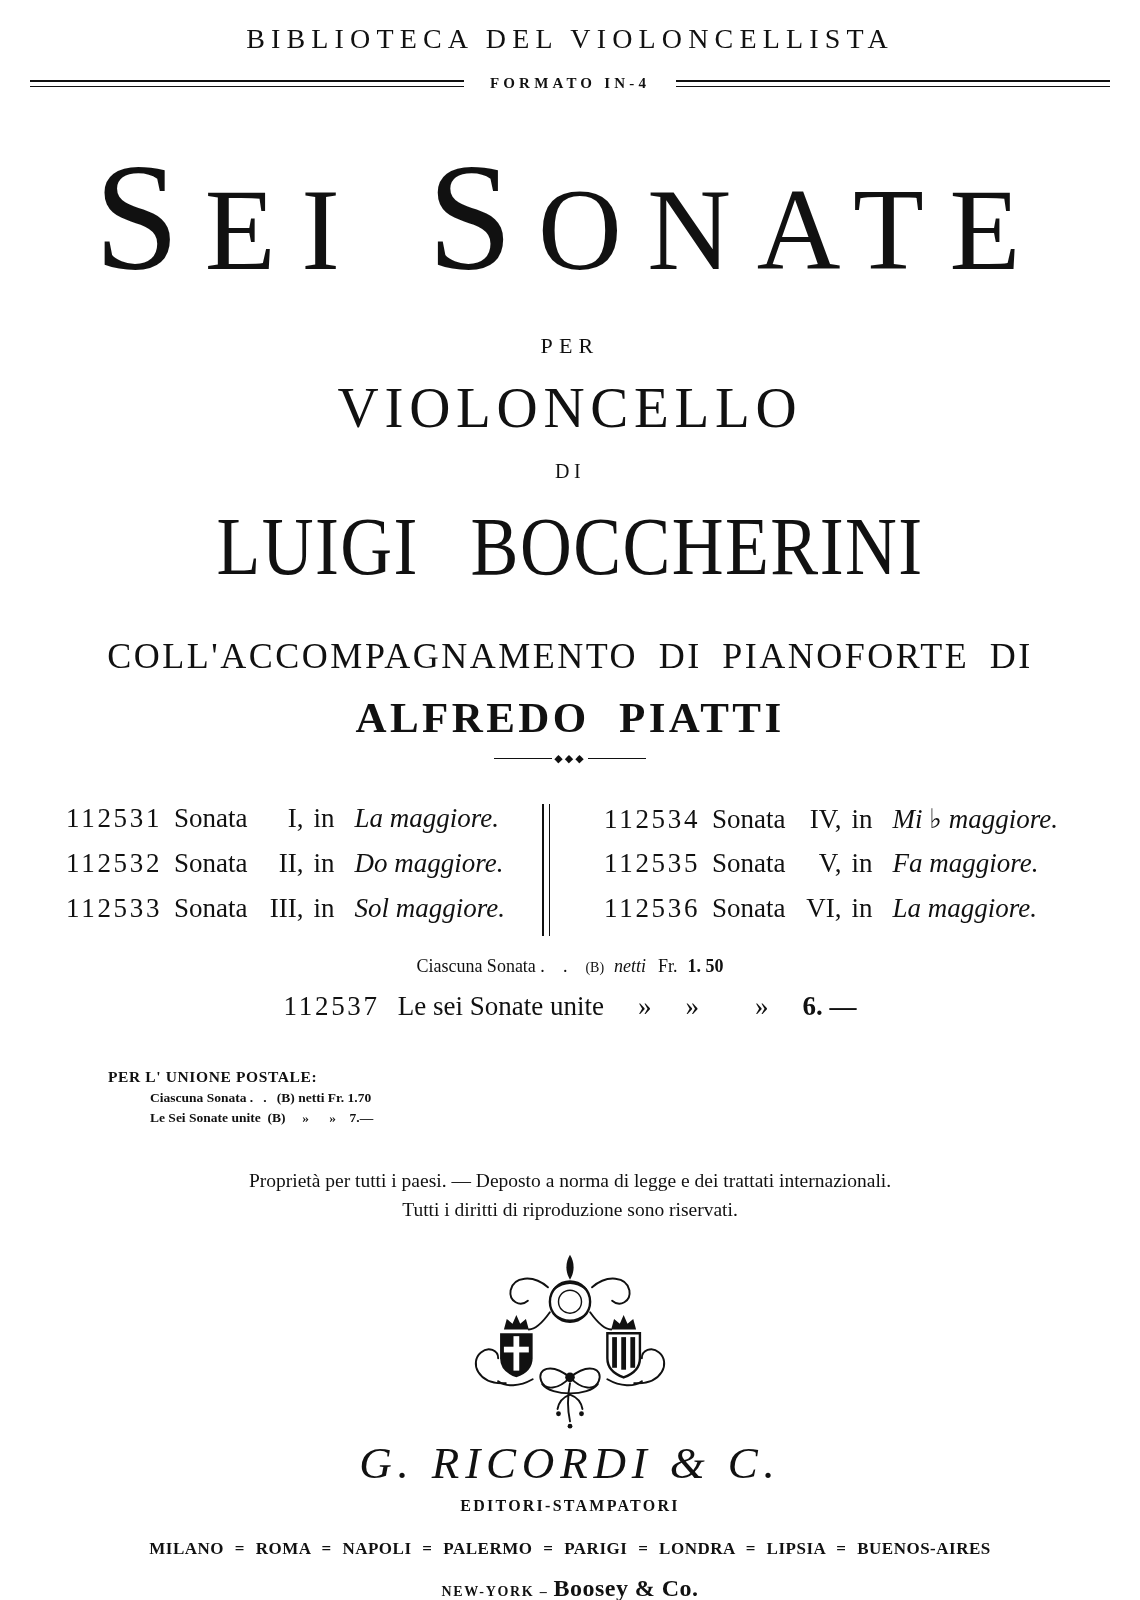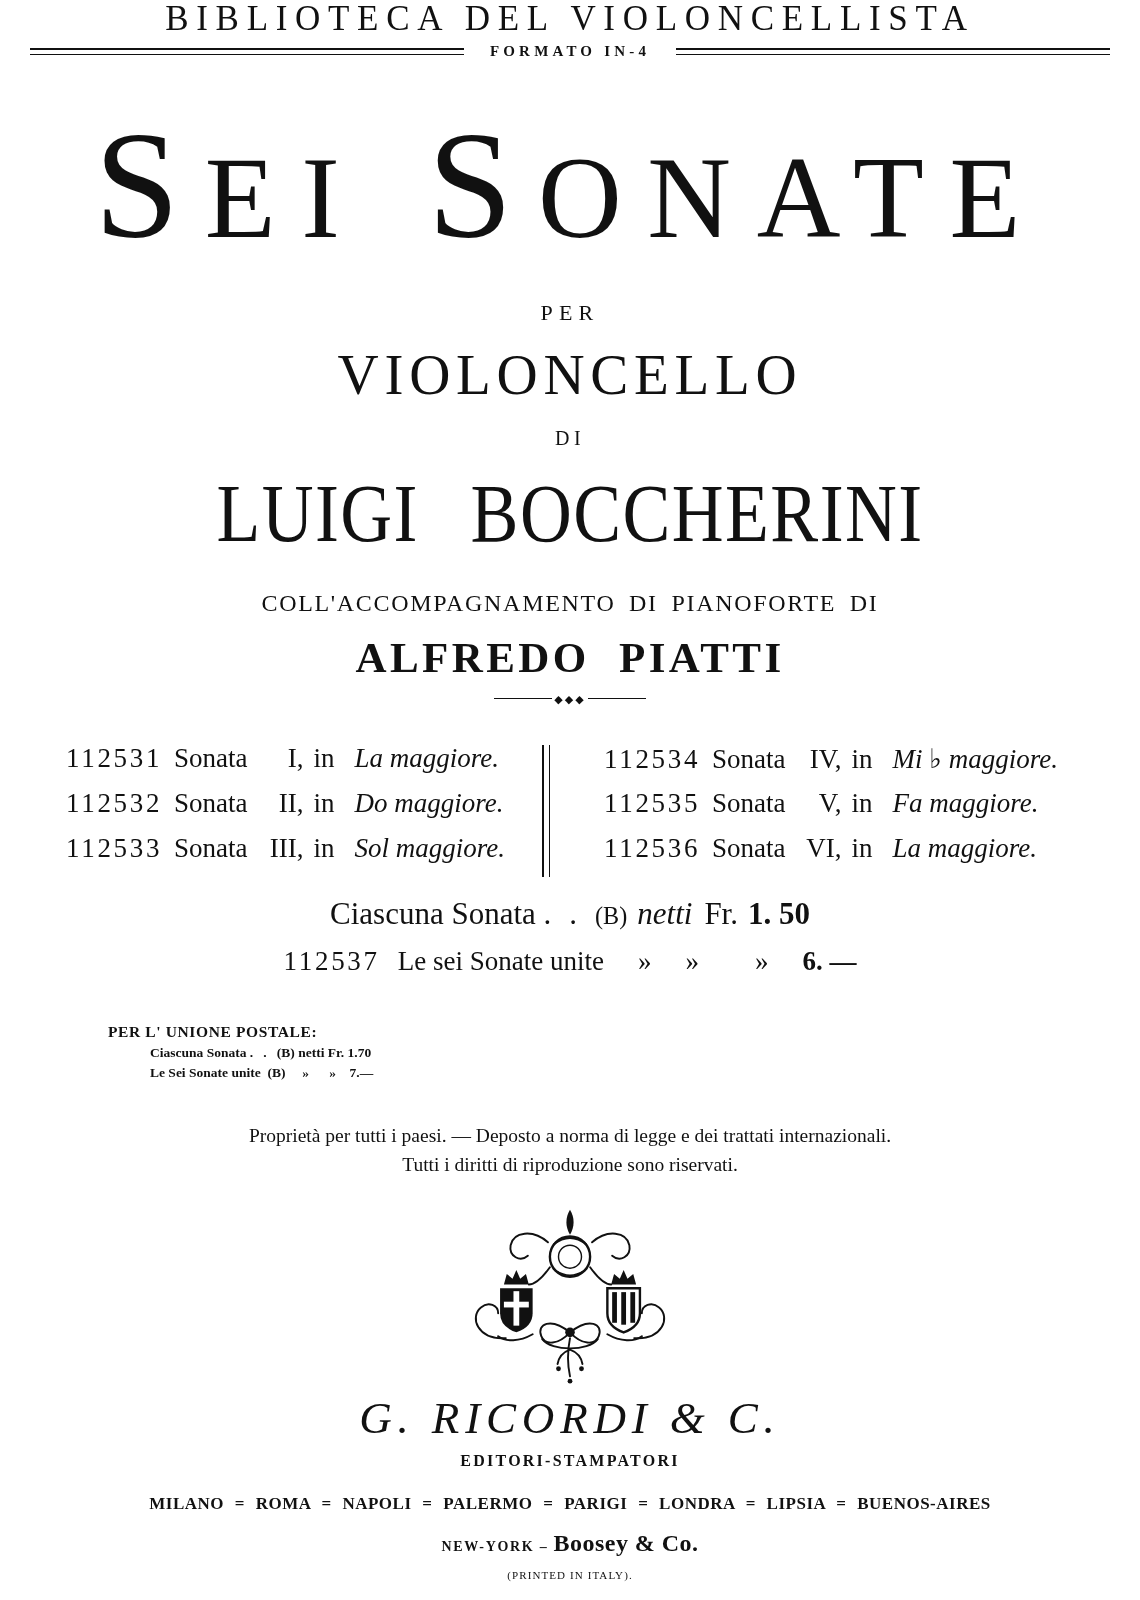--- a/index.html
+++ b/index.html
@@ -8,26 +8,27 @@
     width:1140px;height:1600px;
     margin:0 auto;
     background:#ffffff;
     color:#111;
     font-family:"Liberation Serif","DejaVu Serif",serif;
     overflow:hidden;
     text-align:center;
   }
   
   .series-title{
-    font-size:35px;line-height:1.1;
+    padding-top:24px;
+    font-size:28px;line-height:1.1;
     letter-spacing:0.22em;
     white-space:nowrap;
   }
   .format-row{
-    margin-top:4px;
+    margin-top:20px;
     display:flex;align-items:center;justify-content:center;
     padding:0 30px;
   }
   .rule{
     flex:1;height:4px;
     border-top:2px solid #111;
     border-bottom:1px solid #111;
   }
   .format-label{
     margin:0 26px;
@@ -46,21 +47,21 @@
   .bigword.w2{margin-left:62px;}
   .per-label{margin-top:34px;font-size:22px;letter-spacing:0.28em;}
   .instrument{margin-top:16px;font-size:57px;letter-spacing:0.10em;}
   .di-label{margin-top:20px;font-size:20px;letter-spacing:0.22em;}
   .composer{
     margin-top:22px;font-size:74px;line-height:1.0;
     letter-spacing:0.02em;word-spacing:0.45em;
     transform:scale(0.97,1.12);transform-origin:center top;
     white-space:nowrap;
   }
-  .accomp{margin-top:44px;font-size:24px;letter-spacing:0.07em;word-spacing:0.25em;}
+  .accomp{margin-top:56px;font-size:36px;letter-spacing:0.07em;word-spacing:0.25em;}
   .arranger{margin-top:16px;font-size:43px;font-weight:bold;letter-spacing:0.08em;word-spacing:0.35em;}
   .ornament{
     margin-top:16px;
     display:flex;align-items:center;justify-content:center;
   }
   .orn-line{width:58px;height:0;border-top:1.5px solid #111;}
   .orn-dots{font-size:11px;letter-spacing:2px;line-height:0;margin:0 2px;}
   
   .catalog{
     margin-top:44px;
@@ -75,21 +76,21 @@
   .sname{display:inline-block;}
   .numeral{display:inline-block;width:56px;text-align:right;margin-right:10px;}
   .prep{display:inline-block;margin-right:12px;}
   .key{font-style:italic;margin-left:8px;}
   .cat-divider{
     width:5px;align-self:center;height:132px;
     border-left:2px solid #111;border-right:1px solid #111;
     margin:0 6px;
   }
   
-  .price-each{margin-top:18px;font-size:31px;white-space:nowrap;}
+  .price-each{margin-top:18px;font-size:18px;white-space:nowrap;}
   .price-each .gapdot{margin:0 18px;}
   .price-each .ed{font-size:0.78em;margin-right:10px;}
   .price-each .netti{font-style:italic;margin-right:12px;}
   .price-each .cur{margin-right:10px;}
   .price-each .amt{font-weight:bold;}
   .price-unite{margin-top:14px;font-size:27px;white-space:nowrap;}
   .price-unite .plate2{letter-spacing:0.10em;margin-right:18px;}
   .price-unite .mark{margin-left:34px;}
   .price-unite .mark.m3{margin-left:56px;}
   .price-unite .amt{font-weight:bold;margin-left:34px;}

